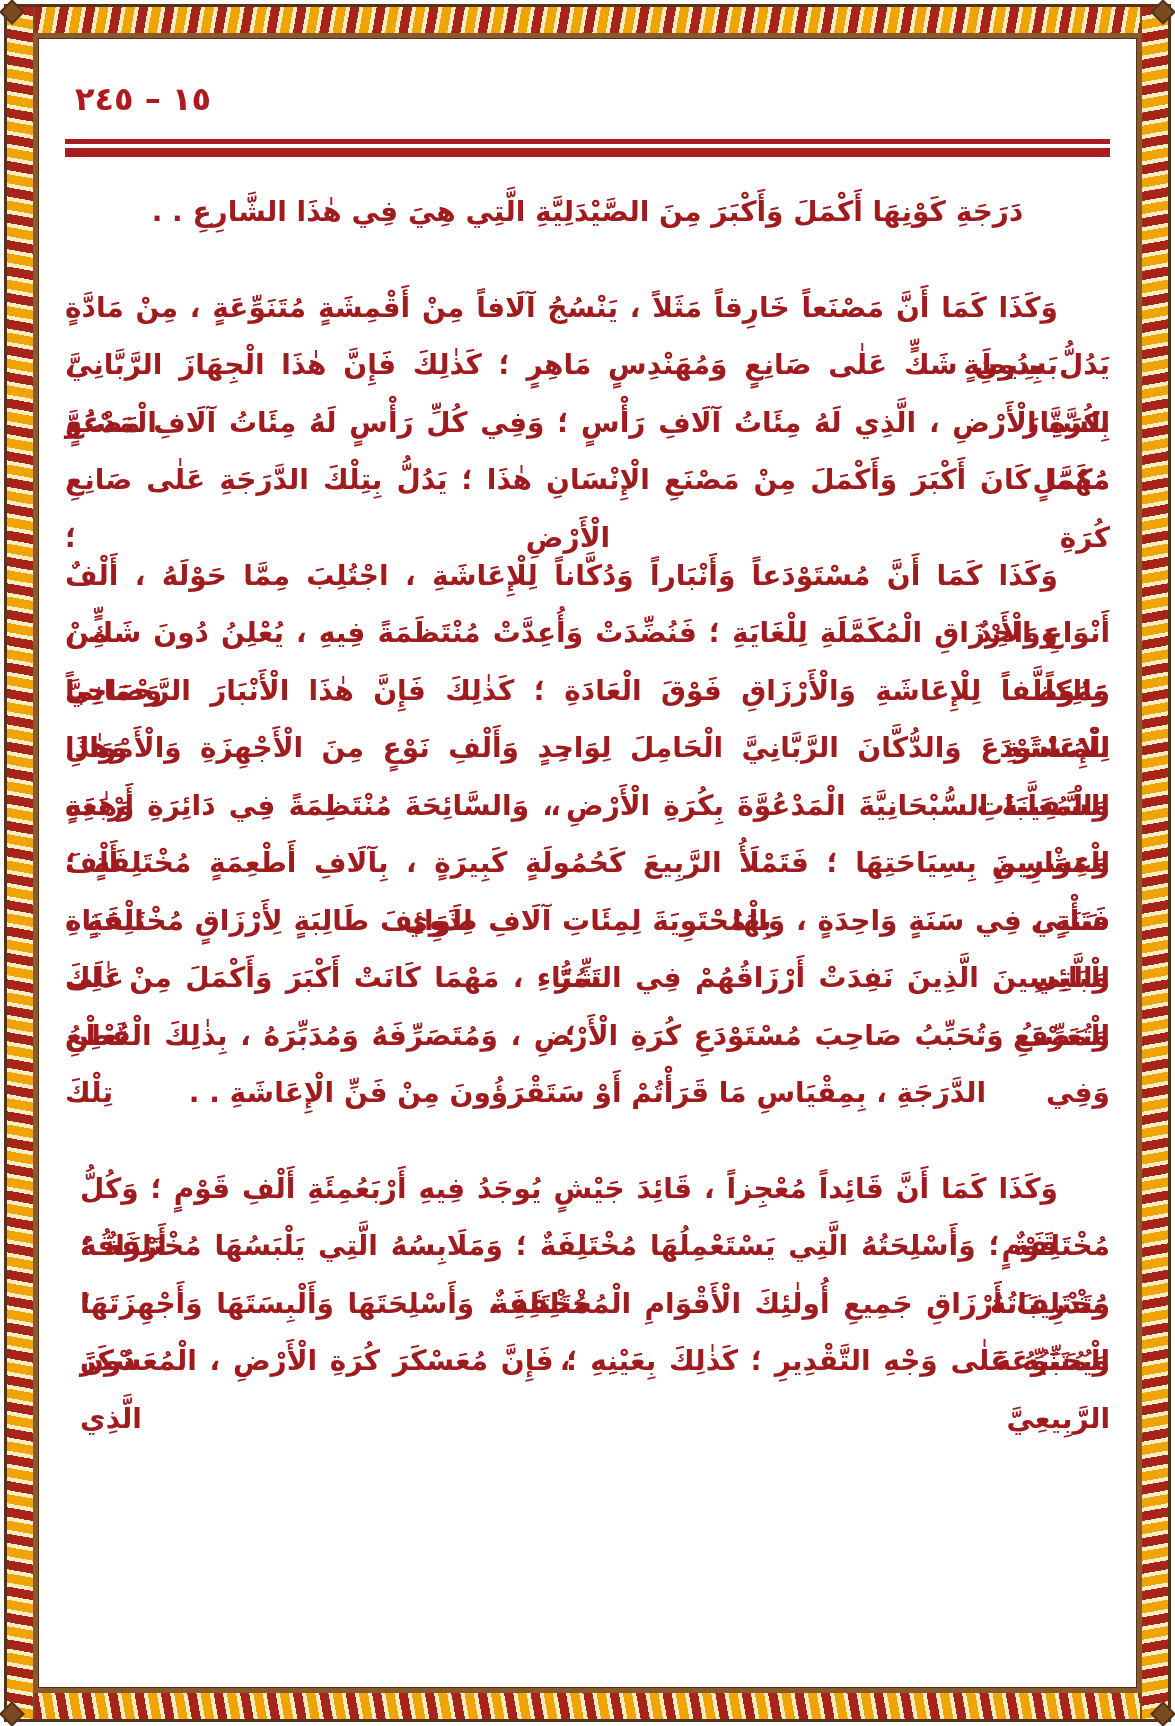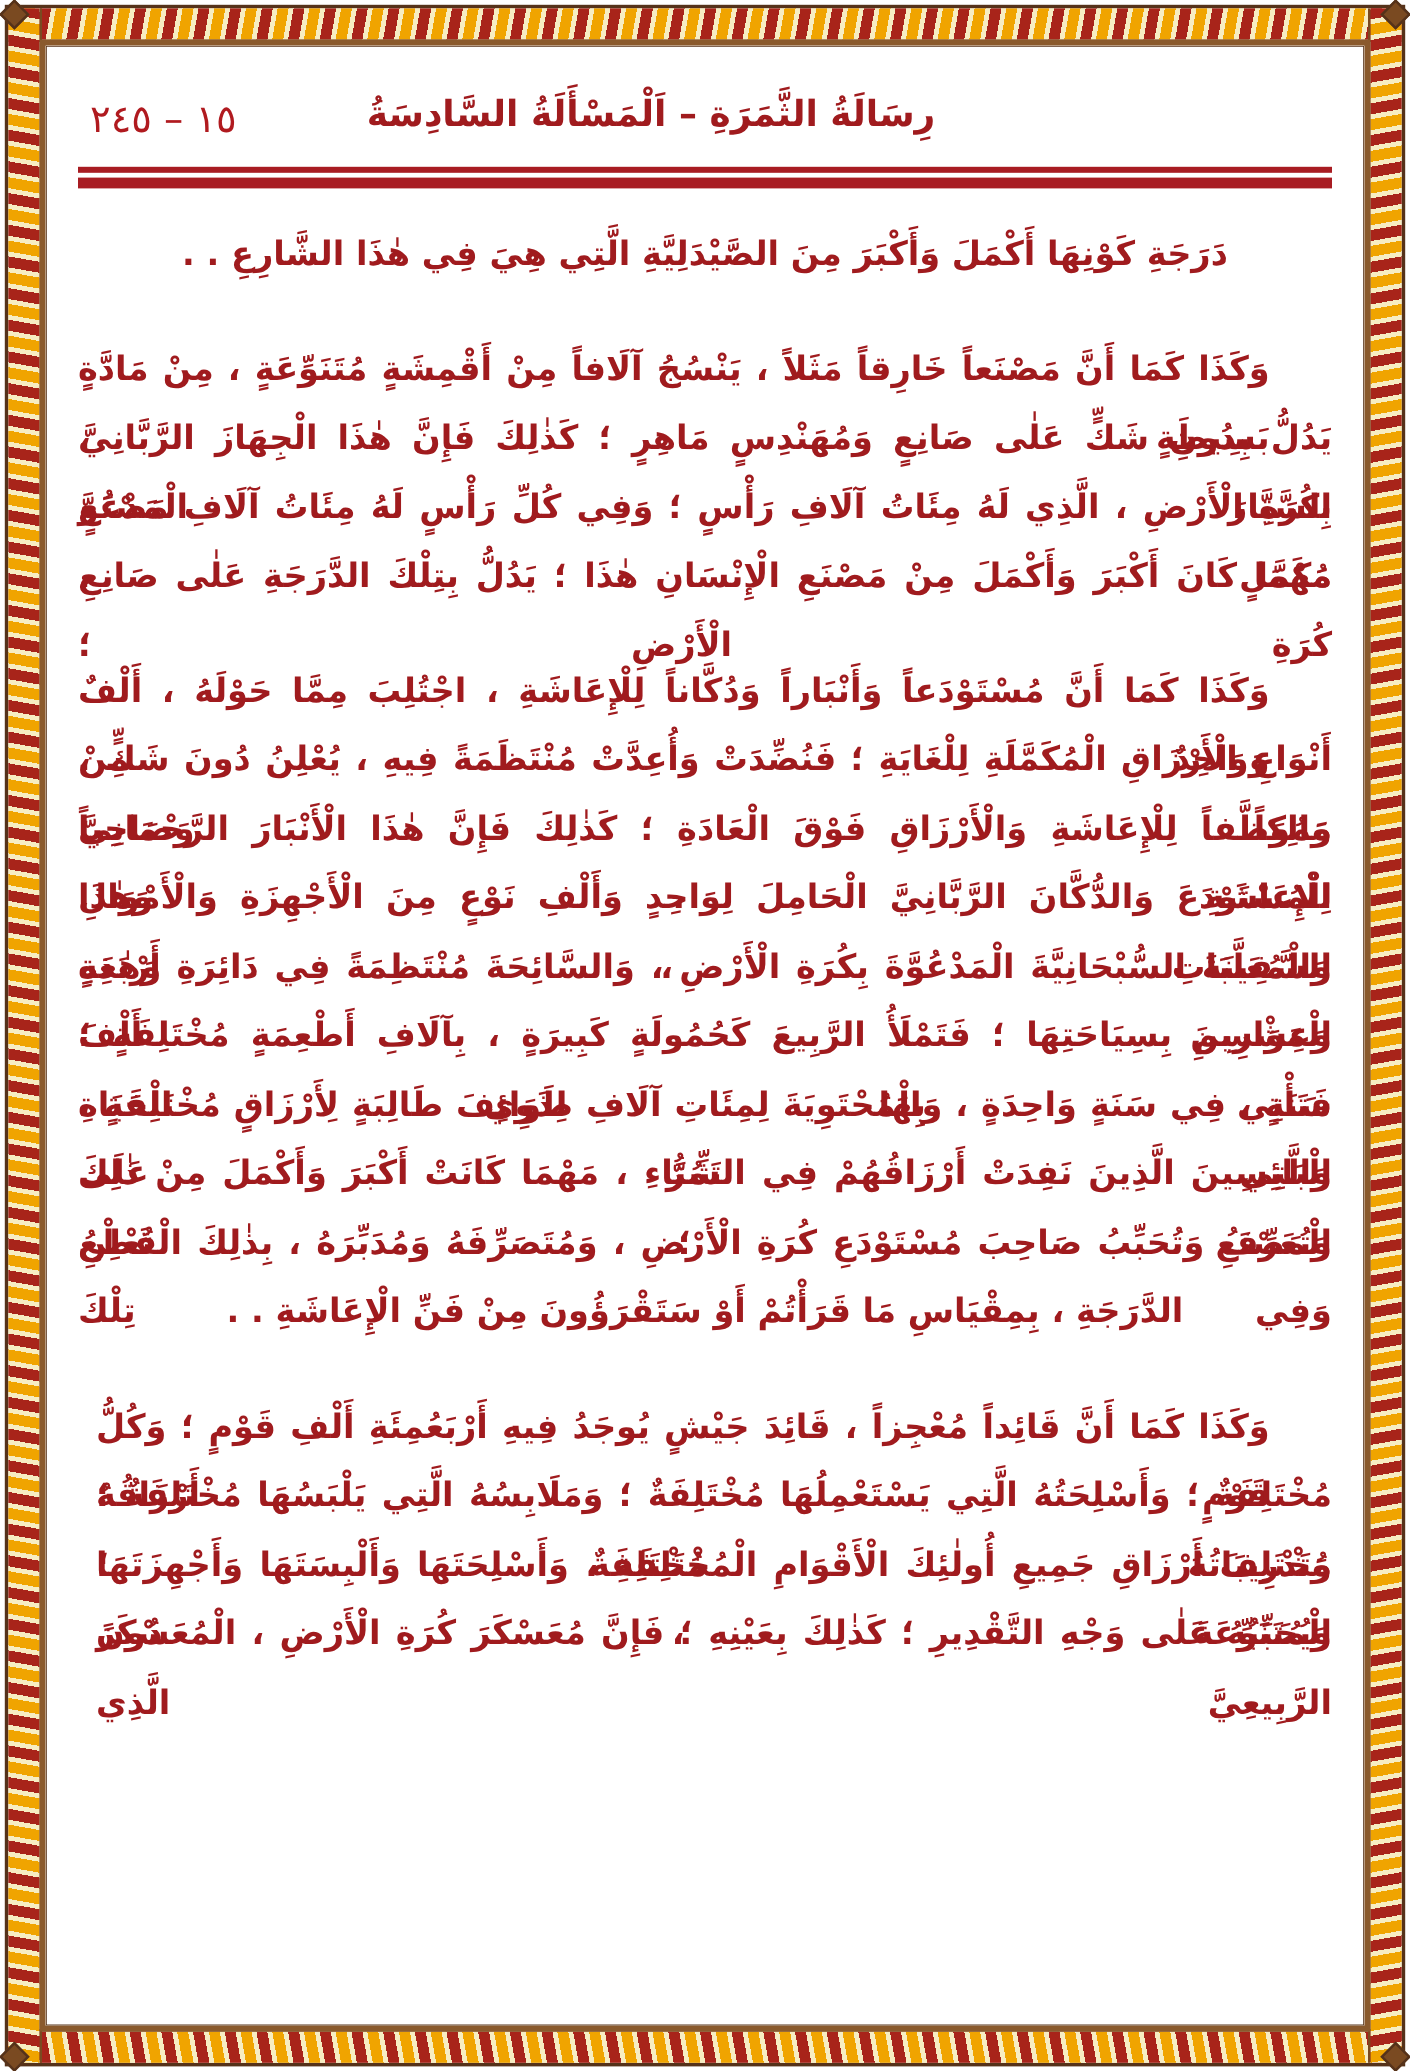--- a/index.html
+++ b/index.html
@@ -57,21 +57,21 @@
     position:absolute;inset:38px;
     padding:40px 27px 0 27px;
     box-sizing:border-box;
     color:#a01b1e;
   }
   .header{
     position:relative;height:52px;
   }
   .page-number{
     position:absolute;left:10px;top:2px;
-    font-size:32px;font-weight:normal;
+    font-size:32px;font-weight:bold;
     color:#b01a1f;
     direction:rtl;
     white-space:nowrap;
   }
   .page-title{
     text-align:center;
     transform:translateX(-45px);
     font-size:30px;font-weight:bold;
     direction:rtl;
     white-space:nowrap;
@@ -124,21 +124,20 @@
     <div class="corner tl"></div>
     <div class="corner tr"></div>
     <div class="corner bl"></div>
     <div class="corner br"></div>
   </div>
 
   <div class="content">
 
     <div class="header">
       <div class="page-number">١٥ – ٢٤٥</div>
-      <div class="page-title">رِسَالَةُ الثَّمَرَةِ – اَلْمَسْأَلَةُ السَّادِسَةُ</div>
     </div>
 
     <div class="rule"></div>
 
     <div class="body-text">
 
       <div class="paragraph">
         <div class="line center">دَرَجَةِ كَوْنِهَا أَكْمَلَ وَأَكْبَرَ مِنَ الصَّيْدَلِيَّةِ الَّتِي هِيَ فِي هٰذَا الشَّارِعِ . .</div>
       </div>
 

